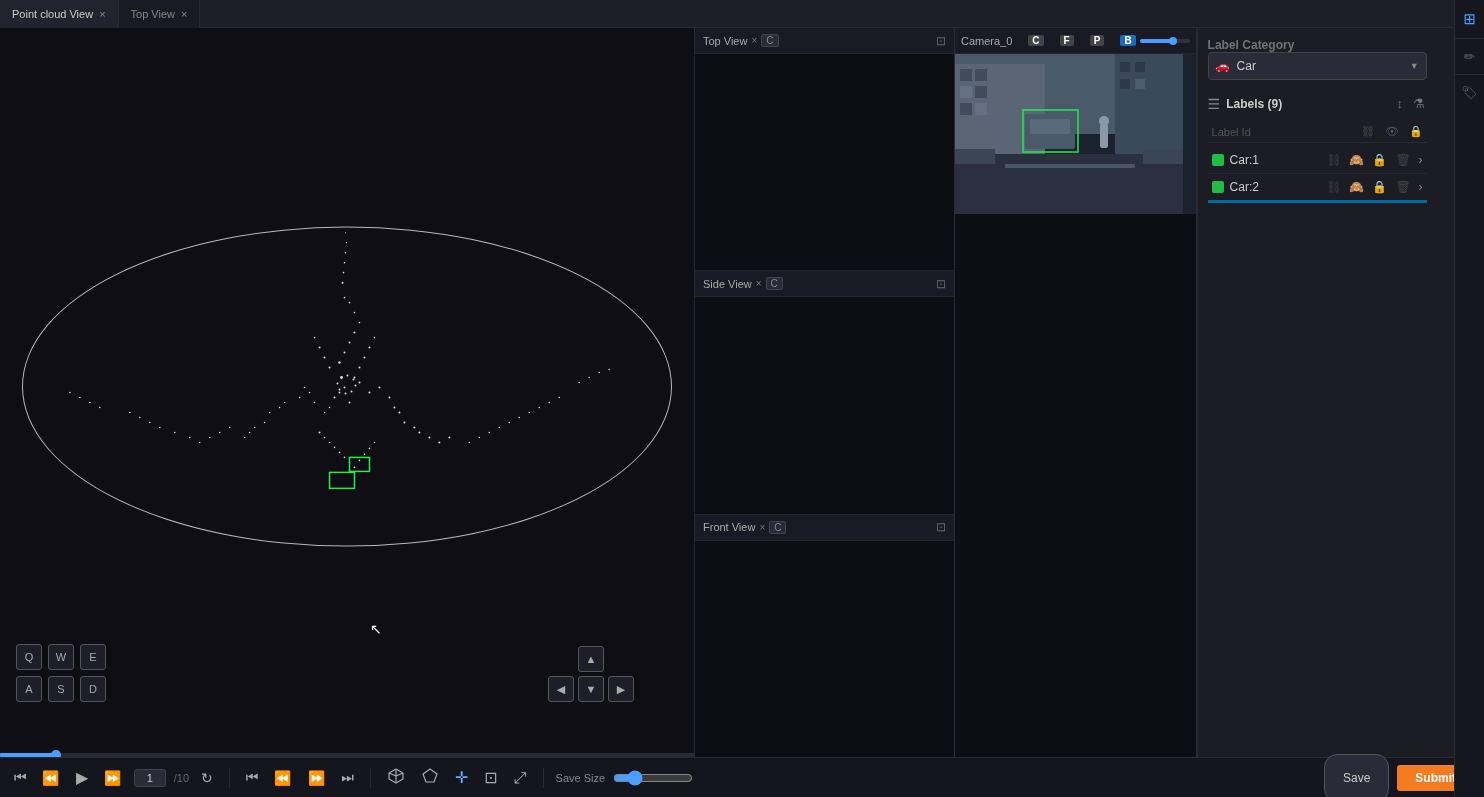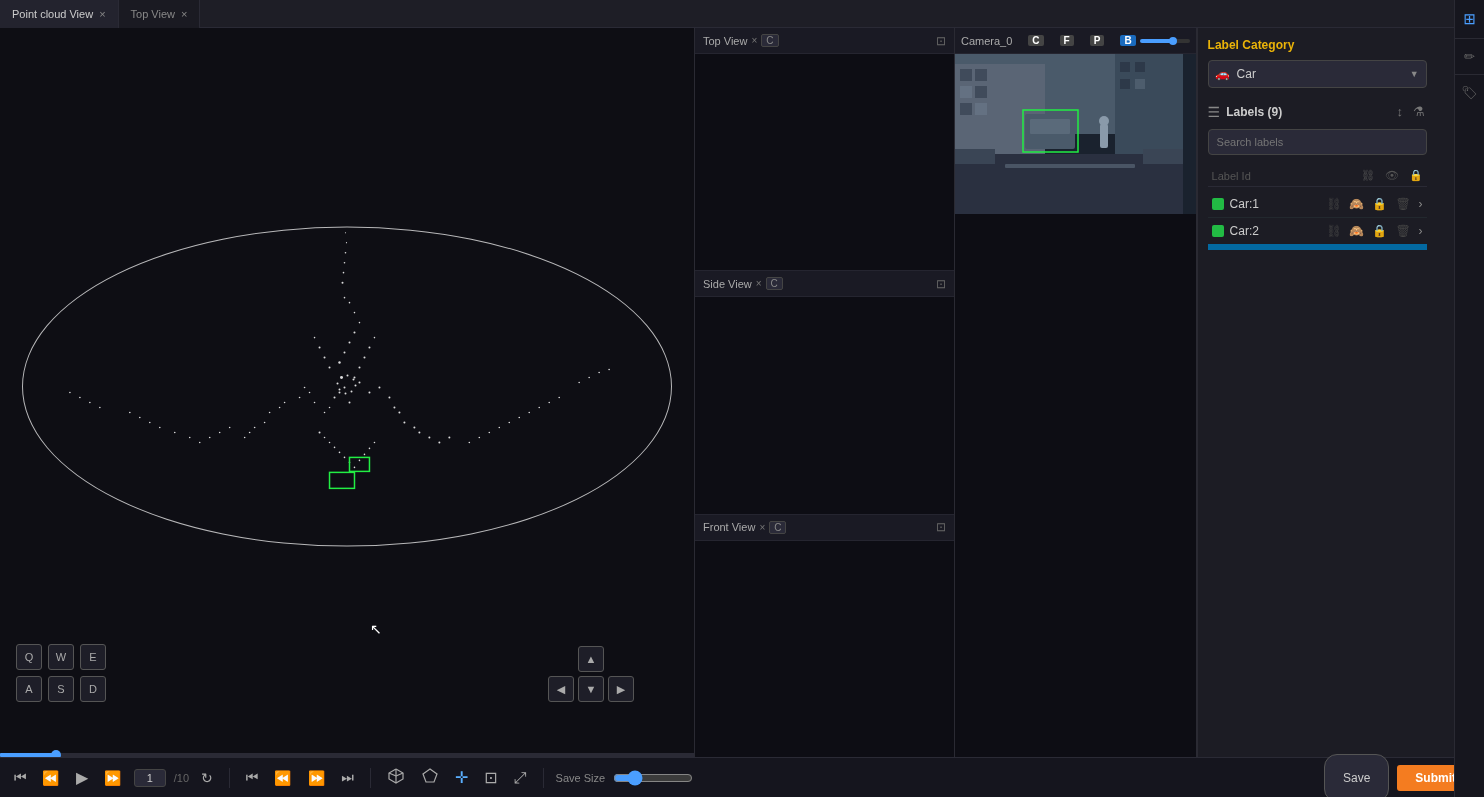--- a/index.html
+++ b/index.html
@@ -285,37 +285,36 @@
 
     <div style="flex:0 0 270px; background:#1c1c24; display:flex; flex-direction:column; padding:10px 10px 10px 10px; border-left:1px solid #2a2a33;">
 
       <div style="position:absolute;right:0;top:0;width:30px;display:flex;flex-direction:column;gap:0;background:#16161e;border-left:1px solid #2a2a33;height:100%;">
         <div style="padding:10px 6px;color:#4a9eff;font-size:15px;cursor:pointer;border-bottom:1px solid #2a2a33;display:flex;align-items:center;justify-content:center;">⊞</div>
         <div style="padding:10px 6px;color:#666;font-size:13px;cursor:pointer;border-bottom:1px solid #2a2a33;display:flex;align-items:center;justify-content:center;">✏</div>
         <div style="padding:10px 6px;color:#666;font-size:13px;cursor:pointer;display:flex;align-items:center;justify-content:center;">🏷</div>
       </div>
 
       <div style="margin-right:30px;">
-        <div style="font-size:12px;color:#eab308;font-weight:bold;margin-bottom:8px;">Label Category</div>
+        <div style="font-size:12px;color:#737373;font-weight:bold;">Label Category</div>
         <div style="position:relative;margin-bottom:14px;">
           <div style="position:absolute;left:8px;top:50%;transform:translateY(-50%);font-size:12px;color:#22bb44;">🚗</div>
           <select style="width:100%;background:#2a2a38;border:1px solid #444;border-radius:4px;color:#ccc;padding:6px 8px 6px 28px;font-size:12px;appearance:none;cursor:pointer;"><option value="Car">Car</option><option value="Pedestrian">Pedestrian</option><option value="Cyclist">Cyclist</option></select>
           <div style="position:absolute;right:8px;top:50%;transform:translateY(-50%);color:#888;font-size:9px;pointer-events:none;">▼</div>
         </div>
 
         
         <div style="display:flex;align-items:center;gap:6px;margin-bottom:8px;">
           <div style="color:#888;font-size:14px;">☰</div>
           <span style="font-size:12px;color:#ccc;font-weight:bold;flex:1;">Labels (9)</span>
           <button style="background:none;border:none;color:#777;cursor:pointer;font-size:13px;padding:2px;">↕</button>
           <button style="background:none;border:none;color:#777;cursor:pointer;font-size:13px;padding:2px;">⚗</button>
         </div>
 
         
-        <input type="text" style="width: 100%; background: rgb(42, 42, 56); border: 1px solid rgb(68, 68, 68); border-radius: 4px; color: rgb(170, 170, 170); padding: 6px 8px; font-size: 11px; margin-bottom: 10px; outline: none;" placeholder="Search labels">
 
         
         <div style="display:flex;align-items:center;padding:4px 4px;color:#555;font-size:11px;border-bottom:1px solid #2a2a35;margin-bottom:4px;">
           <span style="flex:1;">Label Id</span>
           <div style="display:flex;gap:10px;color:#555;">
             <span>⛓</span>
             <span>👁</span>
             <span>🔒</span>
           </div>
         </div>
@@ -327,21 +326,21 @@
           <div style="display:flex;gap:8px;align-items:center;color:#444;">
             <span style="cursor:pointer;font-size:12px;">⛓</span>
             <span style="cursor:pointer;font-size:12px;">🙈</span>
             <span style="cursor:pointer;font-size:12px;">🔒</span>
             <span style="cursor:pointer;font-size:12px;">🗑</span>
             <span style="cursor:pointer;font-size:12px;color:#888;">›</span>
           </div>
         </div>
 
         
-        <div style="display:flex;align-items:center;padding:6px 4px;border-bottom:6px solid #0369a1;cursor:pointer;">
+        <div style="display:flex;align-items:center;padding:6px 4px;border-bottom:3px solid #0369a1;cursor:pointer;">
           <div style="width:12px;height:12px;background:#22bb44;border-radius:2px;margin-right:6px;flex-shrink:0;"></div>
           <span style="flex:1;color:#ccc;font-size:12px;">Car:2</span>
           <div style="display:flex;gap:8px;align-items:center;color:#444;">
             <span style="cursor:pointer;font-size:12px;">⛓</span>
             <span style="cursor:pointer;font-size:12px;">🙈</span>
             <span style="cursor:pointer;font-size:12px;">🔒</span>
             <span style="cursor:pointer;font-size:12px;">🗑</span>
             <span style="cursor:pointer;font-size:12px;color:#888;">›</span>
           </div>
         </div>

